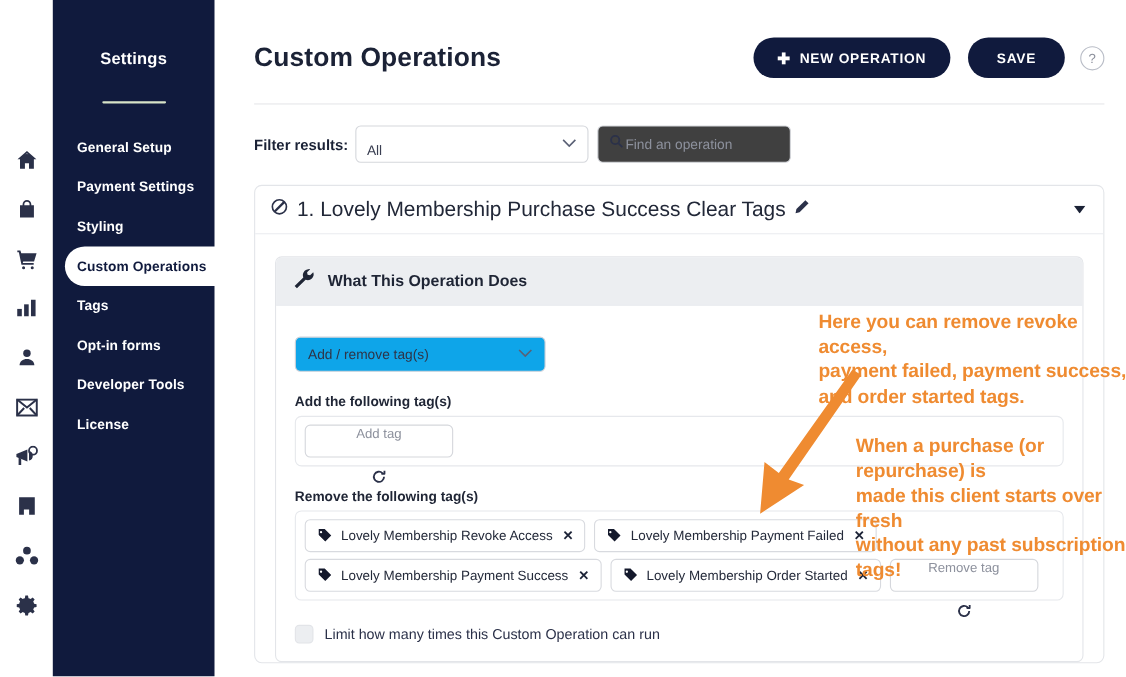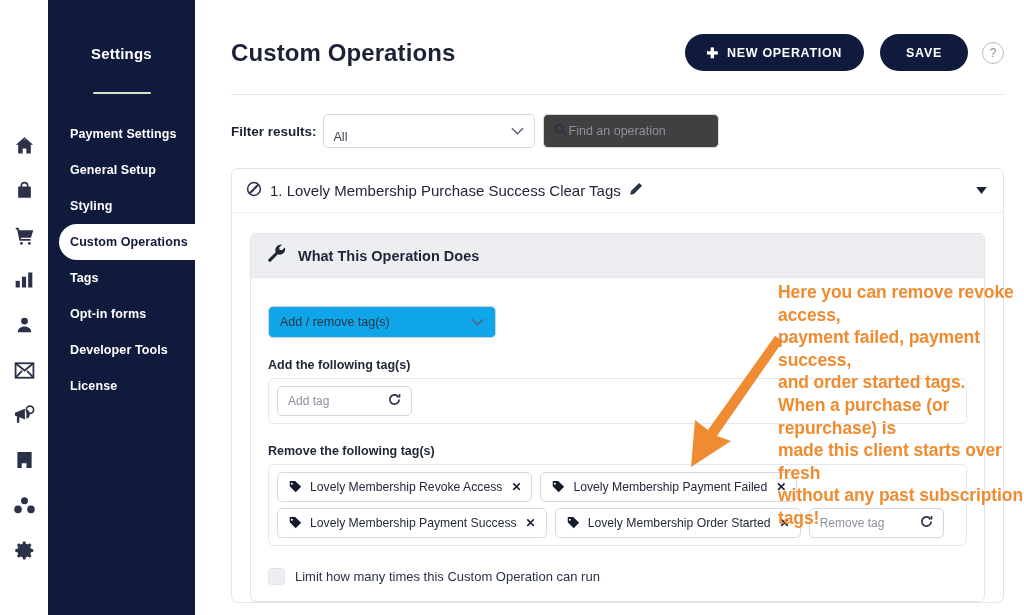--- a/index.html
+++ b/index.html
@@ -198,21 +198,21 @@
   }
   .op-head {
     height: 44px;
     display: flex; align-items: center;
     padding: 0 16px 0 14px;
     border-bottom: 1px solid #ebedf0;
     gap: 8px;
     cursor: pointer;
   }
   .op-head .op-title {
-    font-size: 15px;
+    font-size: 19px;
     color: #222838;
     flex: 0 0 auto;
   }
   .op-head .spacer { flex: 1 1 auto; }
   .caret { color: #1b2236; font-size: 9px; }
 
   .op-body { padding: 20px 18px 0 18px; }
 
   .sub-card {
     border: 1px solid #e3e5e9;
@@ -272,20 +272,21 @@
   .tag-input {
     height: 30px;
     border: 1px solid #d5d7dc;
     border-radius: 5px;
     display: flex; align-items: center;
     padding: 0 10px;
     gap: 26px;
     background: #fff;
     cursor: text;
     min-width: 135px;
+    flex-direction: column;
   }
   .tag-input .ph { font-size: 12px; color: #8d919d; flex: 1 1 auto; }
   .tag-input .spin { color: #2b3149; font-size: 12px; }
 
   .pill {
     height: 30px;
     border: 1px solid #d8dadf;
     border-radius: 5px;
     background: #ffffff;
     display: flex; align-items: center;
@@ -322,21 +323,21 @@
     position: absolute;
     color: #ef8b31;
     font-weight: bold;
     font-size: 17.5px;
     line-height: 22.5px;
     letter-spacing: -0.1px;
     z-index: 30;
     pointer-events: none;
     white-space: pre-line;
   }
-  #anno-1 { left: 583px; top: 281px; }
+  #anno-1 { left: 549px; top: 281px; }
   #anno-2 { left: 583px; top: 394px; }
   #anno-arrow {
     position: absolute;
     left: 470px; top: 335px;
     z-index: 29;
     pointer-events: none;
   }
 </style>
 </head>
 <body>
@@ -401,22 +402,22 @@
       <svg width="21" height="21" viewBox="0 0 24 24" fill="currentColor">
           <path d="M12 8.2A3.8 3.8 0 1 0 12 15.8 3.8 3.8 0 0 0 12 8.2zm10 5.2v-2.8l-2.6-.5a7.6 7.6 0 0 0-.9-2.2l1.5-2.2-2-2-2.2 1.5a7.6 7.6 0 0 0-2.2-.9L13.1 1.6h-2.8L9.8 4.3a7.6 7.6 0 0 0-2.2.9L5.4 3.7l-2 2 1.5 2.2a7.6 7.6 0 0 0-.9 2.2L1.4 10.6v2.8l2.6.5c.2.8.5 1.5.9 2.2l-1.5 2.2 2 2 2.2-1.5c.7.4 1.4.7 2.2.9l.5 2.7h2.8l.5-2.7c.8-.2 1.5-.5 2.2-.9l2.2 1.5 2-2-1.5-2.2c.4-.7.7-1.4.9-2.2l2.6-.5z"></path>
         </svg>
     </div>
   </div>
 
   <div class="sidebar">
     <div class="sidebar-title">Settings</div>
     <div class="sidebar-divider"></div>
     <div class="sidebar-nav">
+      <div class="nav-item">General Setup</div>
       <div class="nav-item">Payment Settings</div>
-      <div class="nav-item">General Setup</div>
       <div class="nav-item">Styling</div>
       <div class="nav-item active">Custom Operations</div>
       <div class="nav-item">Tags</div>
       <div class="nav-item">Opt-in forms</div>
       <div class="nav-item">Developer Tools</div>
       <div class="nav-item">License</div>
     </div>
   </div>
 
   <div class="main">

